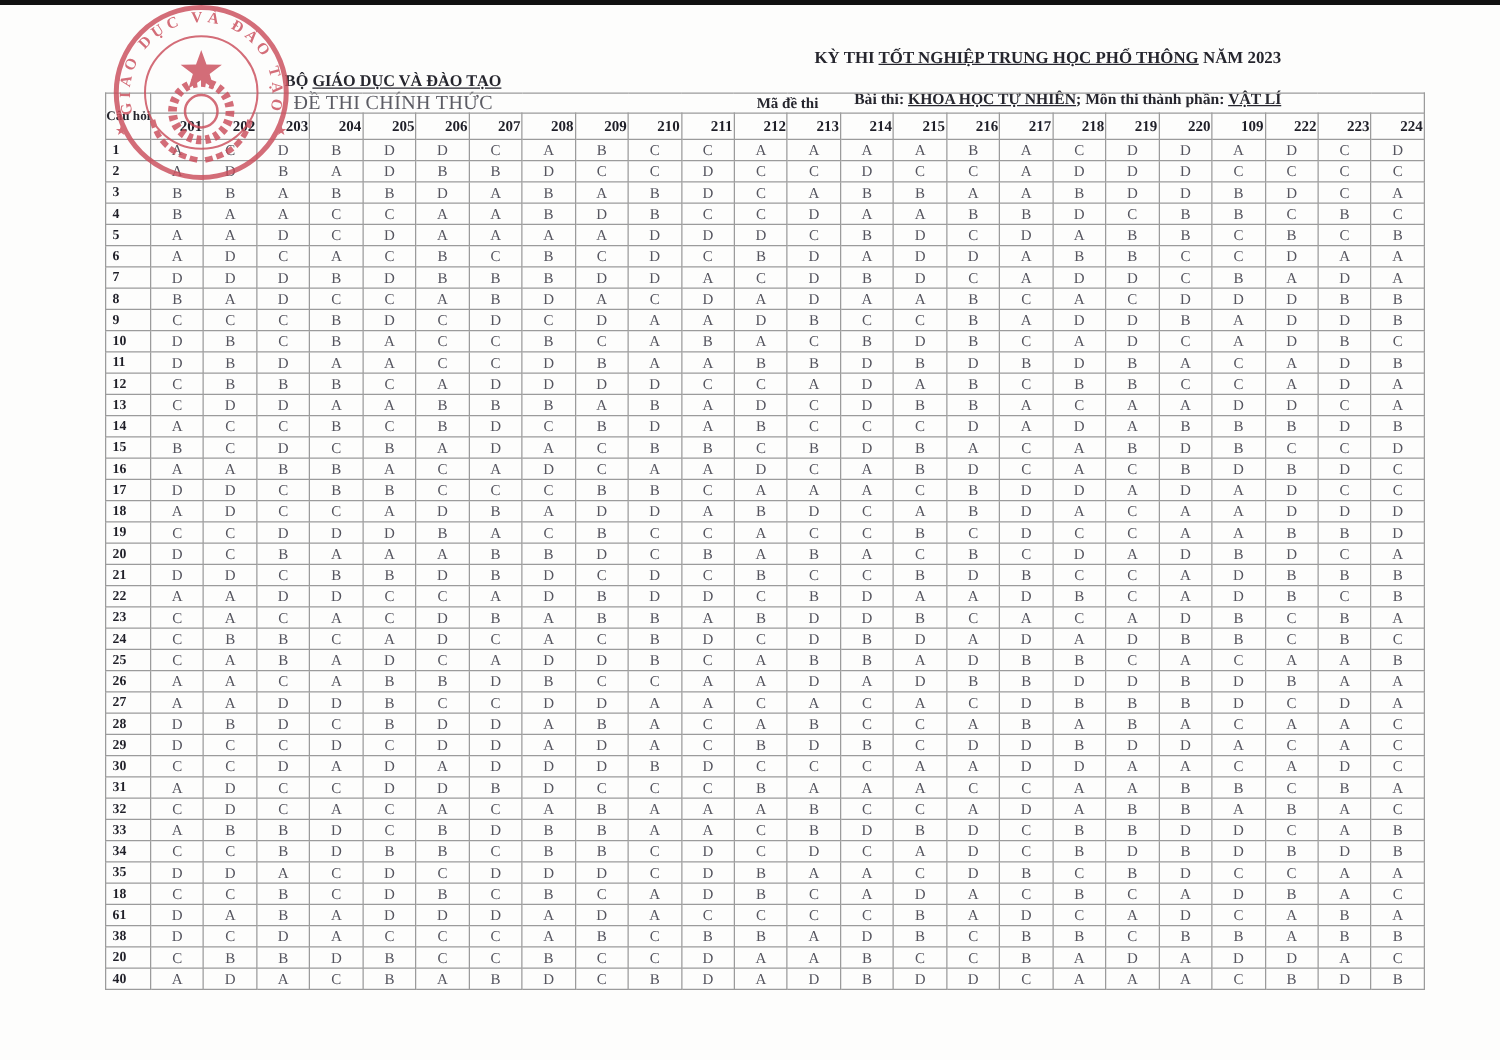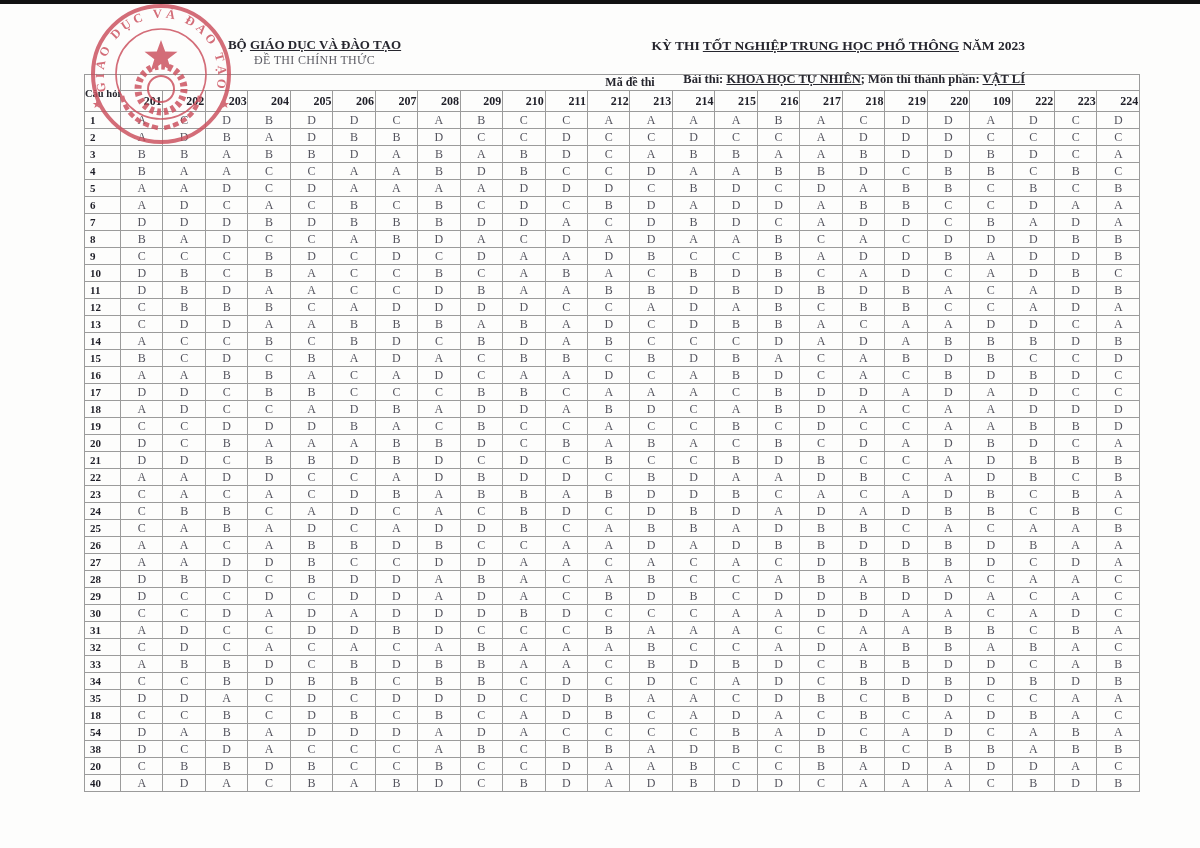--- a/index.html
+++ b/index.html
@@ -19,23 +19,23 @@
   }
   .top-scan-bar{
     position:absolute;left:0;top:0;width:1200px;height:4px;
     background:#111;
   }
   
   .hdr-left{
     position:absolute;left:222px;top:38px;width:185px;
     text-align:center;line-height:1.15;
   }
-  .hdr-left .l1{font-weight:bold;font-size:13px;white-space:nowrap;}
+  .hdr-left .l1{font-weight:bold;font-size:13px;white-space:nowrap;margin-top:20px;}
   .hdr-left .l1 .u{text-decoration:underline;}
-  .hdr-left .l2{font-size:12px;color:#5c5c64;letter-spacing:.3px;margin-top:1px;}
+  .hdr-left .l2{font-size:16px;color:#5c5c64;letter-spacing:.3px;margin-top:1px;}
   .hdr-right{
     position:absolute;left:605px;top:38px;width:420px;
     text-align:right;line-height:1.2;
   }
   .hdr-right .l1{font-weight:bold;font-size:13.5px;white-space:nowrap;}
   .hdr-right .l1 .u{text-decoration:underline;}
   .hdr-right .l2{font-weight:bold;font-size:12.5px;white-space:nowrap;margin-top:18px;}
   .hdr-right .l2 .u{text-decoration:underline;}
   
   table.key{
@@ -1118,21 +1118,21 @@
         <td class="ans">C</td>
         <td class="ans">B</td>
         <td class="ans">C</td>
         <td class="ans">A</td>
         <td class="ans">D</td>
         <td class="ans">B</td>
         <td class="ans">A</td>
         <td class="ans">C</td>
       </tr>
       <tr>
-        <th class="qnum">54</th>
+        <th class="qnum">61</th>
         <td class="ans">D</td>
         <td class="ans">A</td>
         <td class="ans">B</td>
         <td class="ans">A</td>
         <td class="ans">D</td>
         <td class="ans">D</td>
         <td class="ans">D</td>
         <td class="ans">A</td>
         <td class="ans">D</td>
         <td class="ans">A</td>

